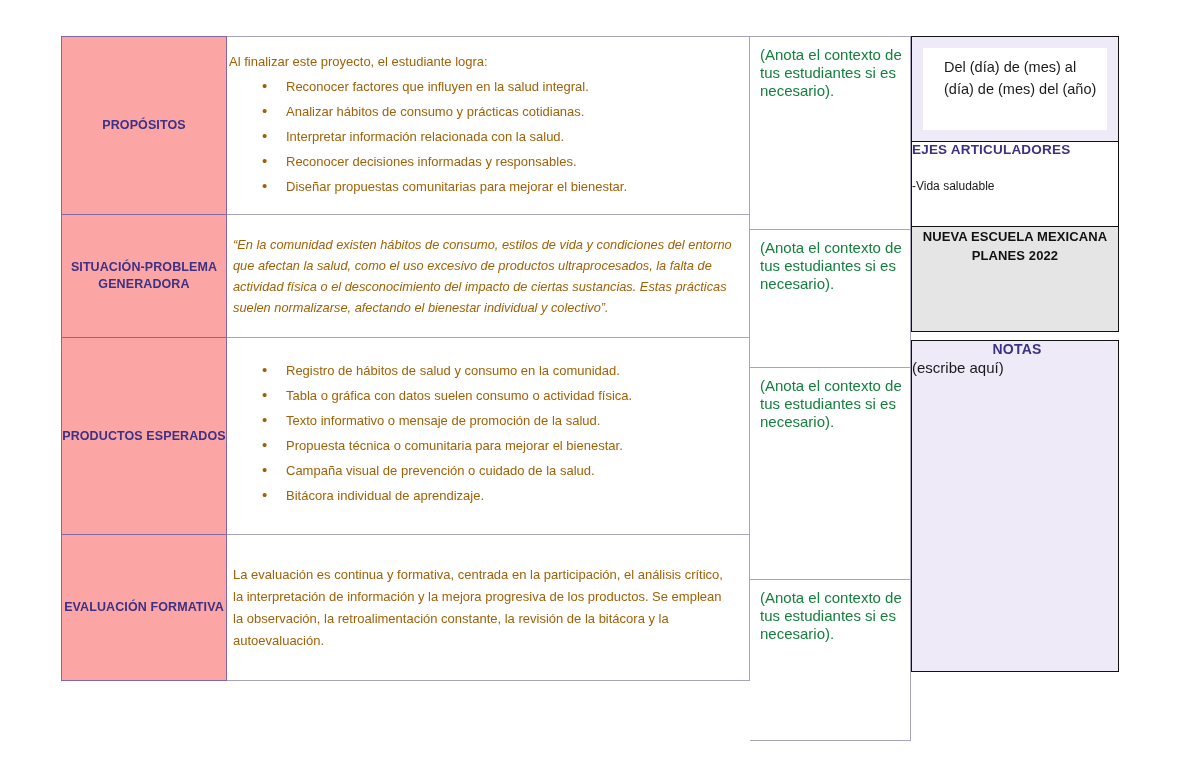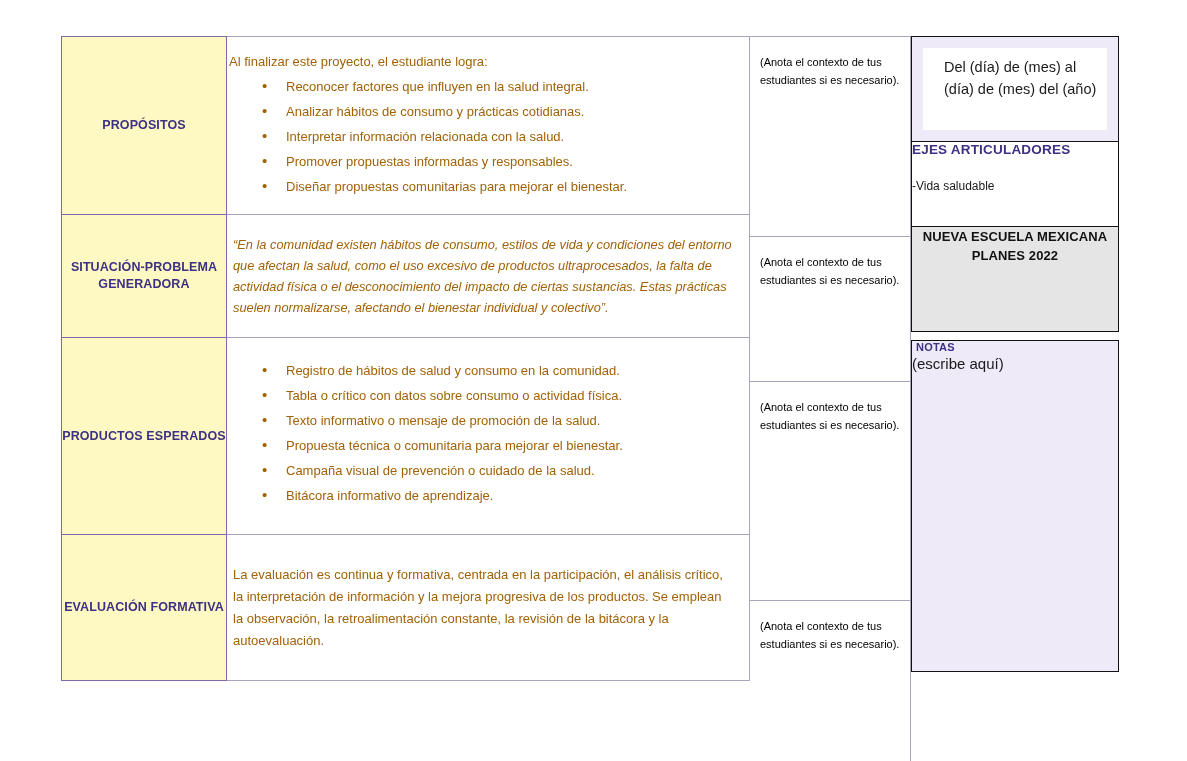--- a/index.html
+++ b/index.html
@@ -33,21 +33,21 @@
     border-collapse: collapse;
     table-layout: fixed;
   }
   .main-table td {
     vertical-align: middle;
     padding: 0;
   }
 
   .label-cell {
     width: 164px;
-    background: #fef9c3;
+    background: #fca5a5;
     border: 1px solid #8366ab;
     text-align: center;
     color: #3c3184;
     font-weight: bold;
     font-size: 12.5px;
     line-height: 17px;
     letter-spacing: 0.1px;
     padding: 6px 8px;
   }
 
@@ -114,24 +114,24 @@
     top: 36px;
     width: 161px;
     border-collapse: collapse;
     table-layout: fixed;
   }
   .ctx-cell {
     background: #ffffff;
     border: 1px solid #a9a3bd;
     border-left: none;
     vertical-align: top;
-    padding: 16px 8px 6px 10px;
-    font-size: 11px;
+    padding: 9px 8px 6px 10px;
+    font-size: 15px;
     line-height: 18px;
-    color: #000000;
+    color: #15803d;
   }
 
   
   .side-table {
     position: absolute;
     left: 911px;
     top: 36px;
     width: 208px;
     border-collapse: collapse;
     table-layout: fixed;
@@ -197,23 +197,24 @@
   }
 
   .notas-cell {
     background: #efeaf7;
     height: 330px;
     padding: 13px 10px 0 11px;
   }
   .notas-title {
     color: #3c3184;
     font-weight: bold;
-    font-size: 11px;
+    font-size: 14px;
     letter-spacing: 0.2px;
     margin: 0 0 2px 4px;
+    text-align: center;
   }
   .notas-sub {
     font-size: 15px;
     color: #1a1a1a;
     margin: 0;
   }
 </style>
 </head>
 <body>
 
@@ -223,43 +224,43 @@
     <tbody>
 
       <tr>
         <td class="label-cell" style="height:177px">PROPÓSITOS</td>
         <td class="content-cell" style="height:177px">
           <div class="intro-line">Al finalizar este proyecto, el estudiante logra:</div>
           <ul class="bullets">
             <li>Reconocer factores que influyen en la salud integral.</li>
             <li>Analizar hábitos de consumo y prácticas cotidianas.</li>
             <li>Interpretar información relacionada con la salud.</li>
-            <li>Promover propuestas informadas y responsables.</li>
+            <li>Reconocer decisiones informadas y responsables.</li>
             <li>Diseñar propuestas comunitarias para mejorar el bienestar.</li>
           </ul>
         </td>
       </tr>
 
       <tr>
         <td class="label-cell" style="height:122px">SITUACIÓN-PROBLEMA GENERADORA</td>
         <td class="content-cell mid" style="height:122px">
           <p class="quote-italic">“En la comunidad existen hábitos de consumo, estilos de vida y condiciones del entorno que afectan la salud, como el uso excesivo de productos ultraprocesados, la falta de actividad física o el desconocimiento del impacto de ciertas sustancias. Estas prácticas suelen normalizarse, afectando el bienestar individual y colectivo”.</p>
         </td>
       </tr>
 
       <tr>
         <td class="label-cell" style="height:196px">PRODUCTOS ESPERADOS</td>
         <td class="content-cell mid" style="height:196px">
           <ul class="bullets">
             <li>Registro de hábitos de salud y consumo en la comunidad.</li>
-            <li>Tabla o crítico con datos sobre consumo o actividad física.</li>
+            <li>Tabla o gráfica con datos suelen consumo o actividad física.</li>
             <li>Texto informativo o mensaje de promoción de la salud.</li>
             <li>Propuesta técnica o comunitaria para mejorar el bienestar.</li>
             <li>Campaña visual de prevención o cuidado de la salud.</li>
-            <li>Bitácora informativo de aprendizaje.</li>
+            <li>Bitácora individual de aprendizaje.</li>
           </ul>
         </td>
       </tr>
 
       <tr>
         <td class="label-cell" style="height:145px">EVALUACIÓN FORMATIVA</td>
         <td class="content-cell mid" style="height:145px">
           <p class="para">La evaluación es continua y formativa, centrada en la participación, el análisis crítico, la interpretación de información y la mejora progresiva de los productos. Se emplean la observación, la retroalimentación constante, la revisión de la bitácora y la autoevaluación.</p>
         </td>
       </tr>

